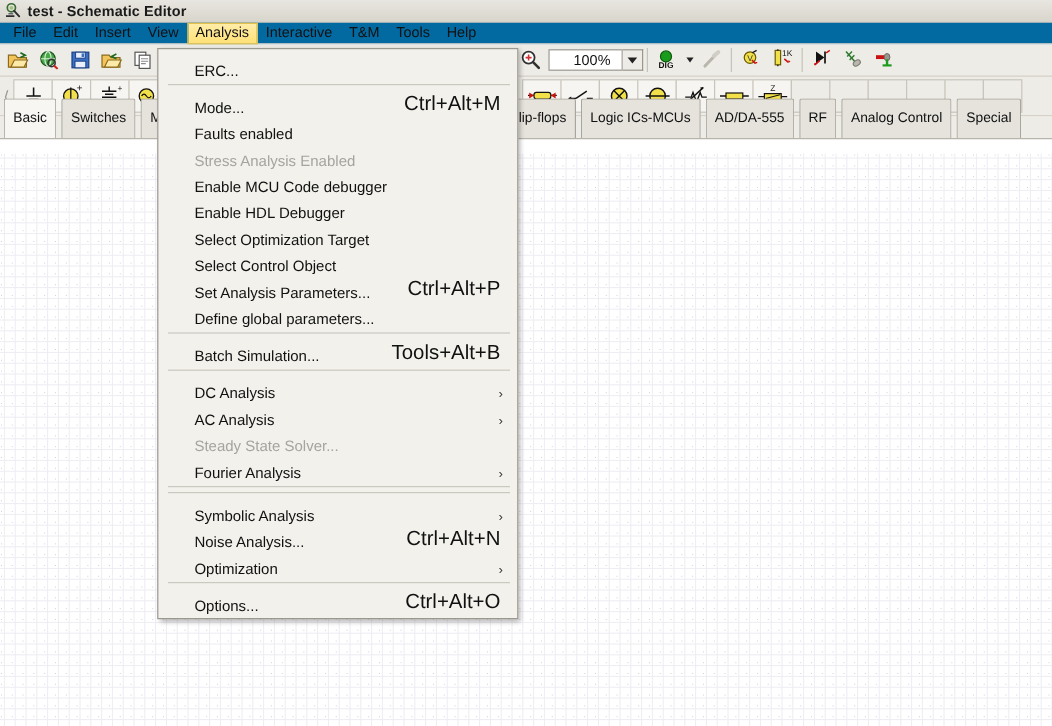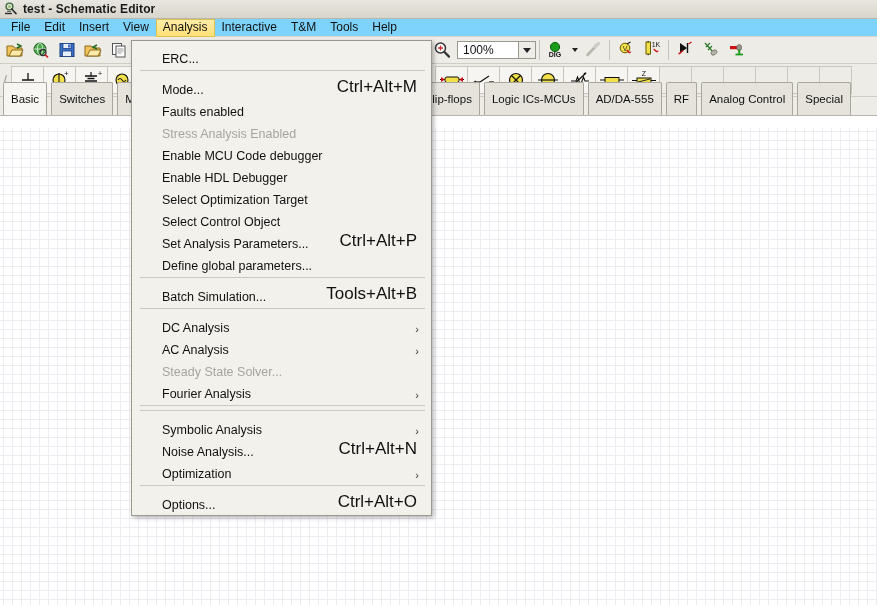--- a/index.html
+++ b/index.html
@@ -27,21 +27,21 @@
     position:relative;flex:none;
   }
   .title-text{
     font-size:12px;font-weight:bold;color:#1a1a1a;
     letter-spacing:0.1px;white-space:nowrap;
   }
 
   
   .menubar{
     height:18px;
-    background:#7dd3fc;
+    background:#0369a1;
     border-bottom:1px solid #d9d6cd;
     display:flex;align-items:center;
     padding-left:4px;
     box-sizing:border-box;
   }
   .menubar .mi{
     font-size:12px;color:#111;
     padding:1px 7px 2px 7px;
     white-space:nowrap;line-height:15px;
   }
@@ -63,21 +63,21 @@
   .tb-btn{
     width:26px;height:23px;
     display:flex;align-items:center;justify-content:center;
     border:1px solid transparent;
     box-sizing:border-box;
   }
   .tb-sep{width:1px;height:20px;background:#c6c3ba;margin:0 3px;}
   .zoombox{
     width:62px;height:18px;background:#fff;border:1px solid #9a978f;
     display:flex;align-items:center;box-sizing:border-box;
-    font-size:12px;color:#111;padding-left:5px;margin-left:2px;
+    font-size:12px;color:#111;padding-left:20px;margin-left:2px;
   }
   .zoomarrow{
     width:17px;height:18px;background:#eeece6;border:1px solid #9a978f;
     border-left:none;box-sizing:border-box;
     display:flex;align-items:center;justify-content:center;
   }
   .caret-d{
     width:0;height:0;border-left:4px solid transparent;border-right:4px solid transparent;
     border-top:5px solid #222;
   }

